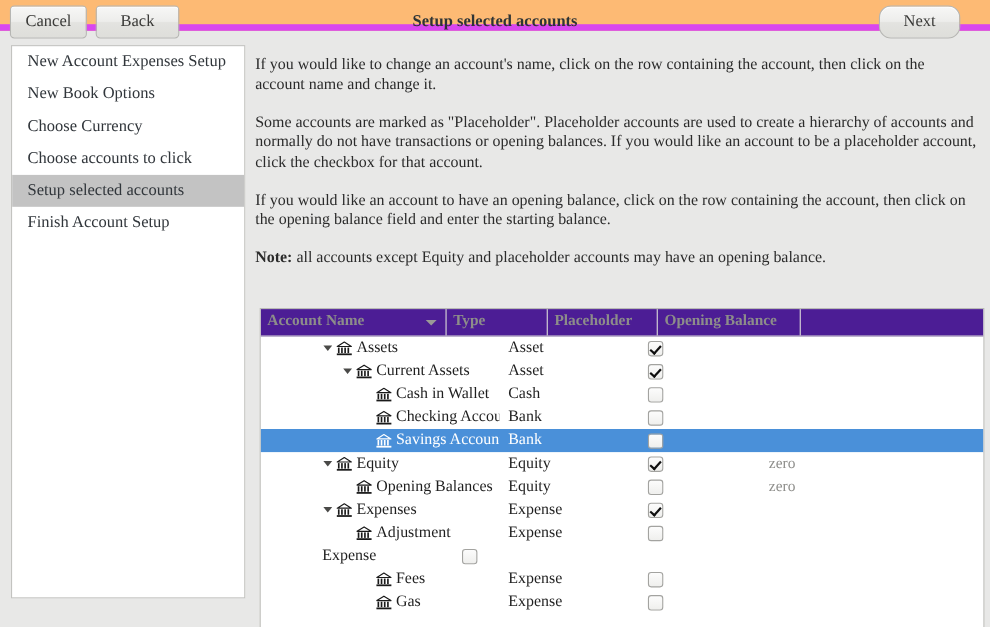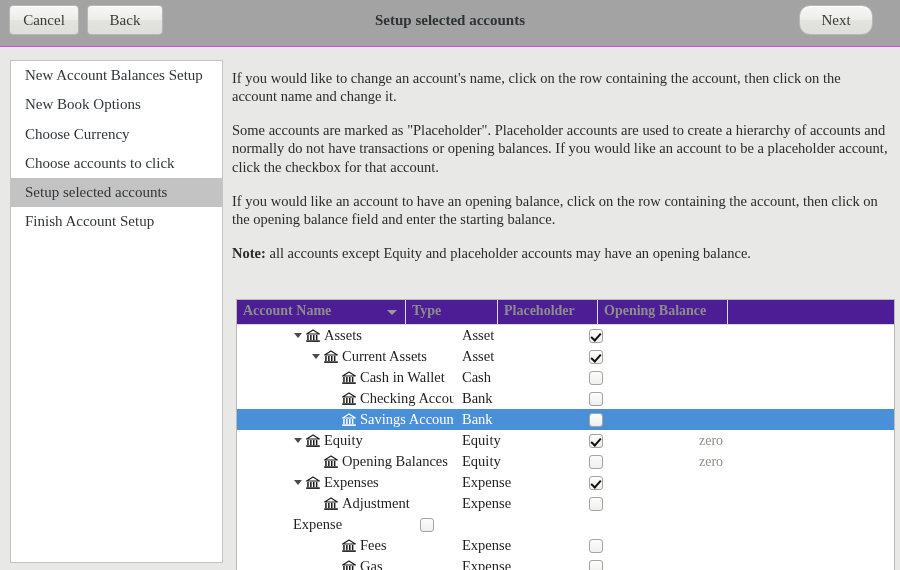--- a/index.html
+++ b/index.html
@@ -12,23 +12,23 @@
     background: #e8e8e7;
     font-family: "Liberation Serif", serif;
     font-size: 14px;
     color: #2e3436;
     overflow: hidden;
   }
 
   
   .topbar {
     position: relative;
-    height: 47px;
-    background: #a3a3a3;
-    border-bottom: 1px solid #d946ef;
+    height: 28px;
+    background: #fdba74;
+    border-bottom: 6px solid #d946ef;
     box-sizing: border-box;
   }
   .btn {
     position: absolute;
     top: 5px;
     height: 30px;
     min-width: 68px;
     padding: 0 12px;
     border: 1px solid #b6b6b3;
     border-radius: 4px;
@@ -252,21 +252,21 @@
 <div class="topbar">
   <div class="btn btn-cancel">Cancel</div>
   <div class="btn btn-back">Back</div>
   <div class="assistant-title">Setup selected accounts</div>
   <div class="btn btn-next">Next</div>
 </div>
 
 <div class="content">
 
   <div class="sidebar" id="sidebar">
-      <div class="side-item"><span>New Account Balances Setup</span></div>
+      <div class="side-item"><span>New Account Expenses Setup</span></div>
       <div class="side-item"><span>New Book Options</span></div>
       <div class="side-item"><span>Choose Currency</span></div>
       <div class="side-item"><span>Choose accounts to click</span></div>
       <div class="side-item active"><span>Setup selected accounts</span></div>
       <div class="side-item"><span>Finish Account Setup</span></div>
     </div>
 
   <div class="main">
 
     <p class="para p1">If you would like to change an account's name, click on the row containing the account, then click on the account name and change it.</p>

